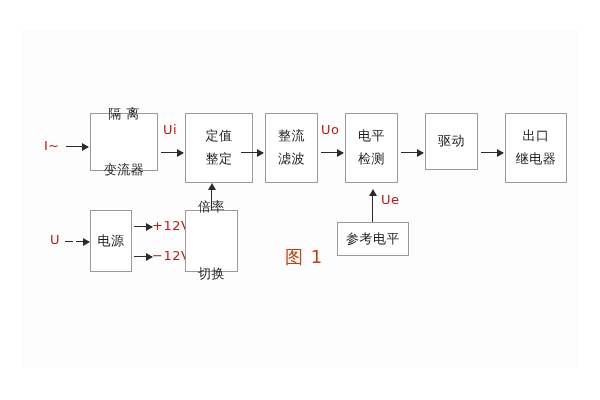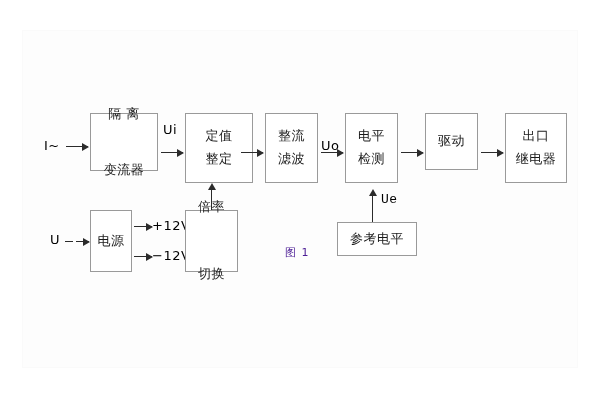--- a/index.html
+++ b/index.html
@@ -32,31 +32,31 @@
     color:#1a1a1a;
     font-size:13px;
     line-height:1.75;
     letter-spacing:0.5px;
     text-align:center;
   }
   .box .ln{display:block;white-space:nowrap;}
 
   .label{
     position:absolute;
-    color:#000000;
+    color:#b91c1c;
     font-size:13px;
     white-space:nowrap;
     letter-spacing:0.5px;
   }
   .label.sig{font-size:13px;}
   .label.v{font-size:13px;}
   .caption{
     position:absolute;
-    color:#4c1d95;
-    font-size:11px;
+    color:#c2410c;
+    font-size:18px;
     white-space:nowrap;
     letter-spacing:1px;
   }
 
   
   .arrow-h{
     position:absolute;
     height:1px;
     background:#2b2b2b;
   }
@@ -112,21 +112,21 @@
     <span class="ln">整定</span>
   </div>
 
   <div class="arrow-h" style="left:241px;top:152px;width:22px;"></div>
 
   <div class="box" style="left:265px;top:113px;width:53px;height:70px;">
     <span class="ln">整流</span>
     <span class="ln">滤波</span>
   </div>
 
-  <div class="label sig" style="left:321px;top:122px;margin-top:16px;">Uo</div>
+  <div class="label sig" style="left:321px;top:122px;">Uo</div>
   <div class="arrow-h" style="left:321px;top:152px;width:22px;"></div>
 
   <div class="box" style="left:345px;top:113px;width:53px;height:70px;text-align:right;">
     <span class="ln">电平</span>
     <span class="ln">检测</span>
   </div>
 
   <div class="arrow-h" style="left:401px;top:152px;width:22px;"></div>
 
   <div class="box" style="left:425px;top:113px;width:53px;height:57px;">
@@ -154,22 +154,22 @@
   <div class="arrow-h" style="left:134px;top:256px;width:18px;"></div>
   <div class="label v" style="left:152px;top:248px;">−12V</div>
 
   <div class="box" style="left:185px;top:210px;width:53px;height:62px;gap:44px;">
     <span class="ln">倍率</span>
     <span class="ln">切换</span>
   </div>
 
   <div class="arrow-v-up" style="left:211px;top:189px;height:21px;"></div>
 
-  <div class="box" style="left:337px;top:222px;width:80px;height:34px;">
+  <div class="box" style="left:337px;top:222px;width:72px;height:34px;">
     <span class="ln">参考电平</span>
   </div>
 
   <div class="arrow-v-up" style="left:372px;top:195px;height:27px;"></div>
-  <div class="label sig" style="left:381px;top:192px;font-family:Liberation Mono, monospace;">Ue</div>
+  <div class="label sig" style="left:381px;top:192px;">Ue</div>
 
   <div class="caption" style="left:285px;top:245px;">图 1</div>
 
 </div>
 
 </body></html>

